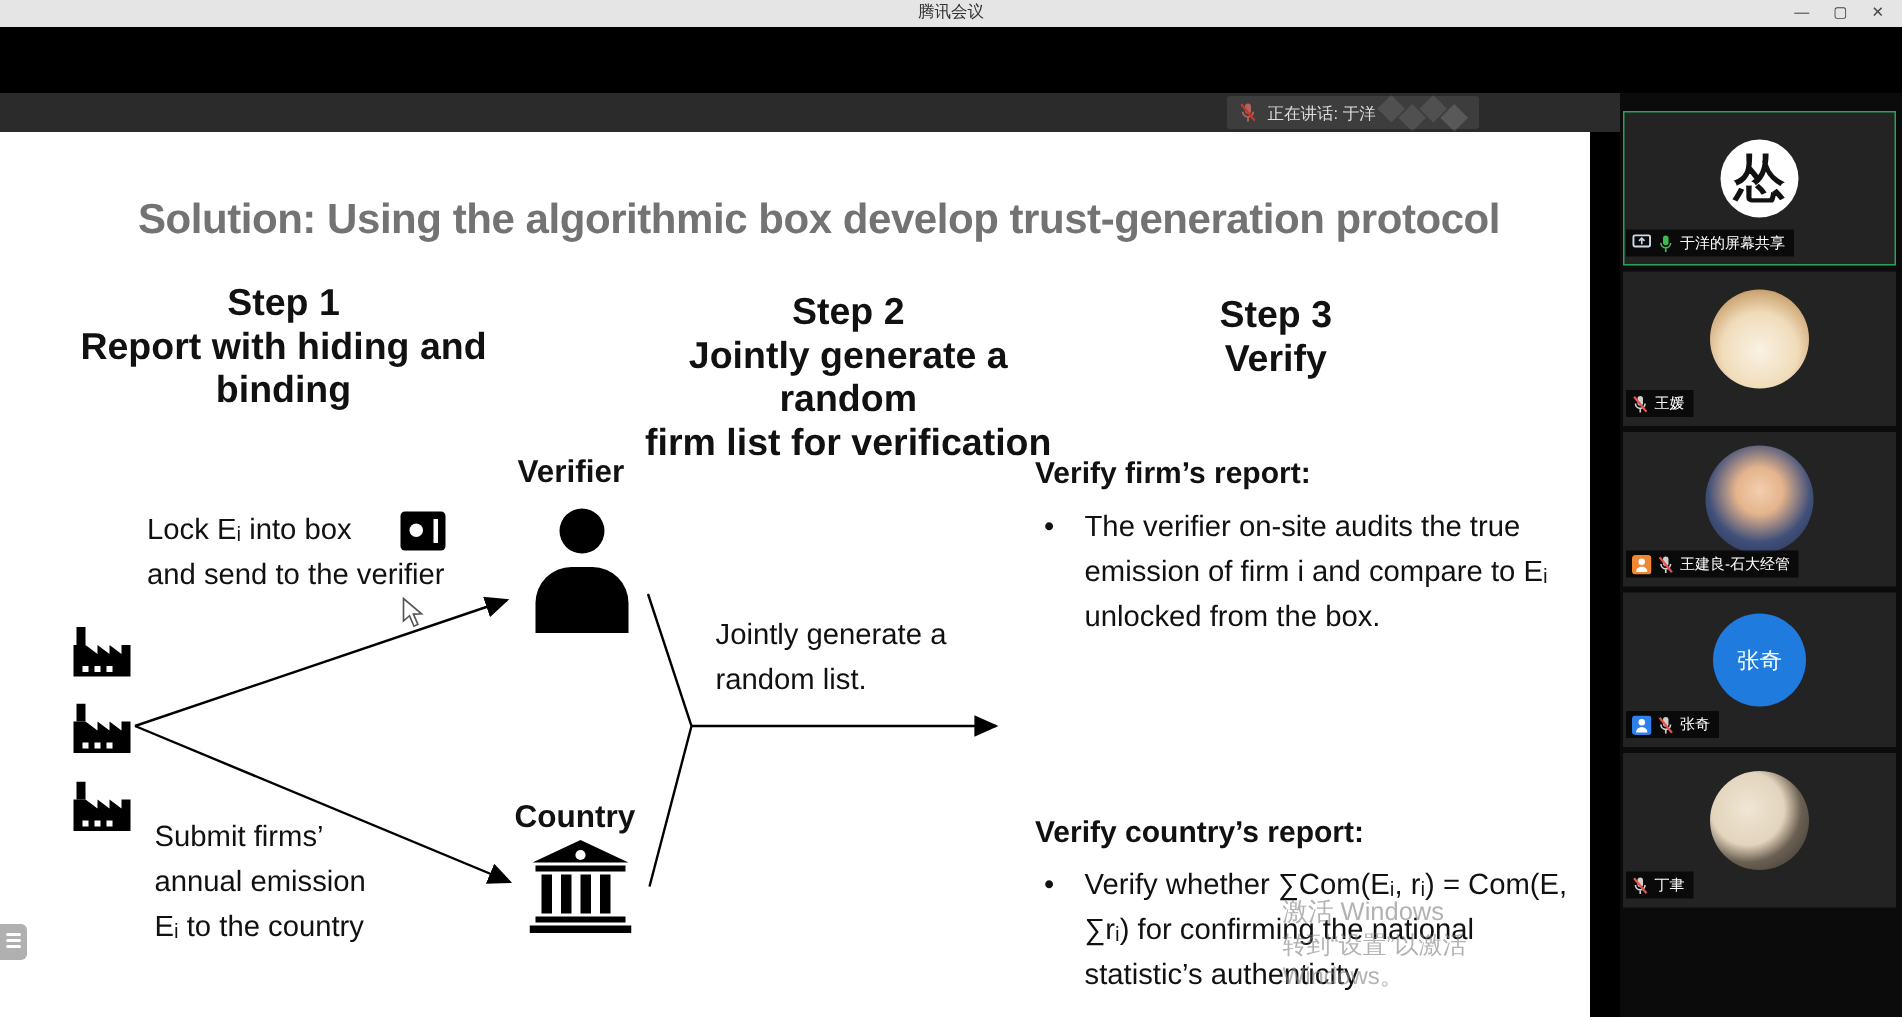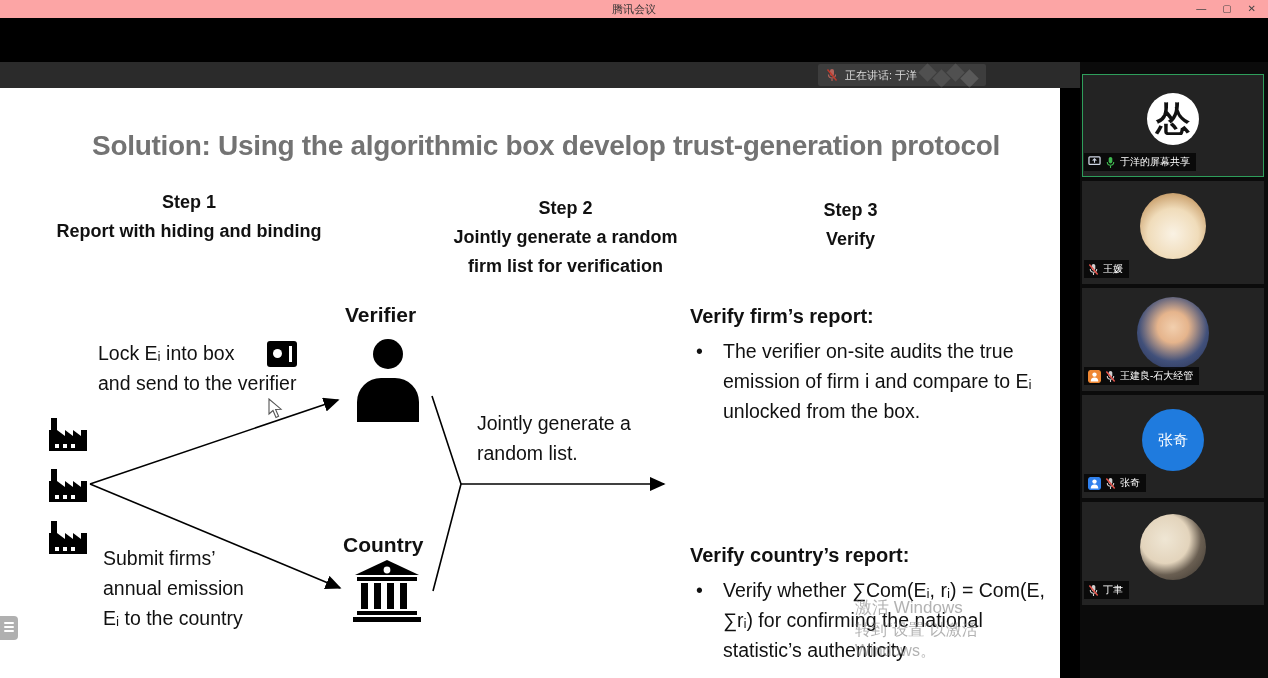--- a/index.html
+++ b/index.html
@@ -1,20 +1,20 @@
 <!DOCTYPE html>
 <html><head>
 <meta charset="utf-8">
 <style>
   * { box-sizing: border-box; margin: 0; padding: 0; }
   html,body { width:1268px; height:678px; overflow:hidden; background:#000;
     font-family:"Liberation Sans","DejaVu Sans",sans-serif; }
 
   
-  .titlebar { height:18px; background:#fca5a5; position:relative; display:flex; align-items:center; }
+  .titlebar { height:18px; background:#e5e5e5; position:relative; display:flex; align-items:flex-start; }
   .titlebar-title { position:absolute; left:0; right:0; text-align:center; font-size:11px; color:#333; }
   .win-controls { margin-left:auto; display:flex; gap:16px; padding-right:12px; z-index:2; }
   .win-btn { font-size:10px; color:#444; line-height:18px; cursor:default; }
 
   .app-body { display:flex; height:660px;margin-top:44px; }
 
   
   .main-region { width:1080px; display:flex; flex-direction:column; background:#000; }
 
   .speaker-bar { height:26px; background:#2b2b2b; position:relative; }
@@ -23,21 +23,21 @@
   .speaker-chip .txt { color:#ddd; font-size:11px; white-space:nowrap; }
   .diamond { position:absolute; width:13px; height:13px; background:rgba(255,255,255,.10); transform:rotate(45deg); }
   .d1 { right:52px; top:2px; } .d2 { right:38px; top:8px; }
   .d3 { right:24px; top:2px; } .d4 { right:10px; top:8px; background:rgba(255,255,255,.15); }
 
   
   .slide { position:relative; width:1060px; height:614px; background:#fff; overflow:hidden;
     color:#111; }
   .slide-title { position:absolute; top:42px; left:16px; width:100%; text-align:center;
     font-size:28px; font-weight:bold; color:#737373; letter-spacing:-.3px; }
-  .step { position:absolute; text-align:center; font-weight:bold; font-size:18px; line-height:29px; }
+  .step { position:absolute; text-align:center; font-weight:bold; font-size:25px; line-height:29px; }
   .step .desc { white-space:pre-line; }
   .step1 { left:28px;  top:100px; width:322px; }
   .step2 { left:418px; top:106px; width:295px;text-align:center; }
   .step3 { left:758px; top:108px; width:185px; }
 
   .dg-label { position:absolute; font-weight:bold; font-size:21px; }
   .dg-text  { position:absolute; font-size:19.5px; line-height:30px; white-space:pre-line; }
 
   
   .person { position:absolute; left:357px; top:251px; width:62px; height:85px; }

